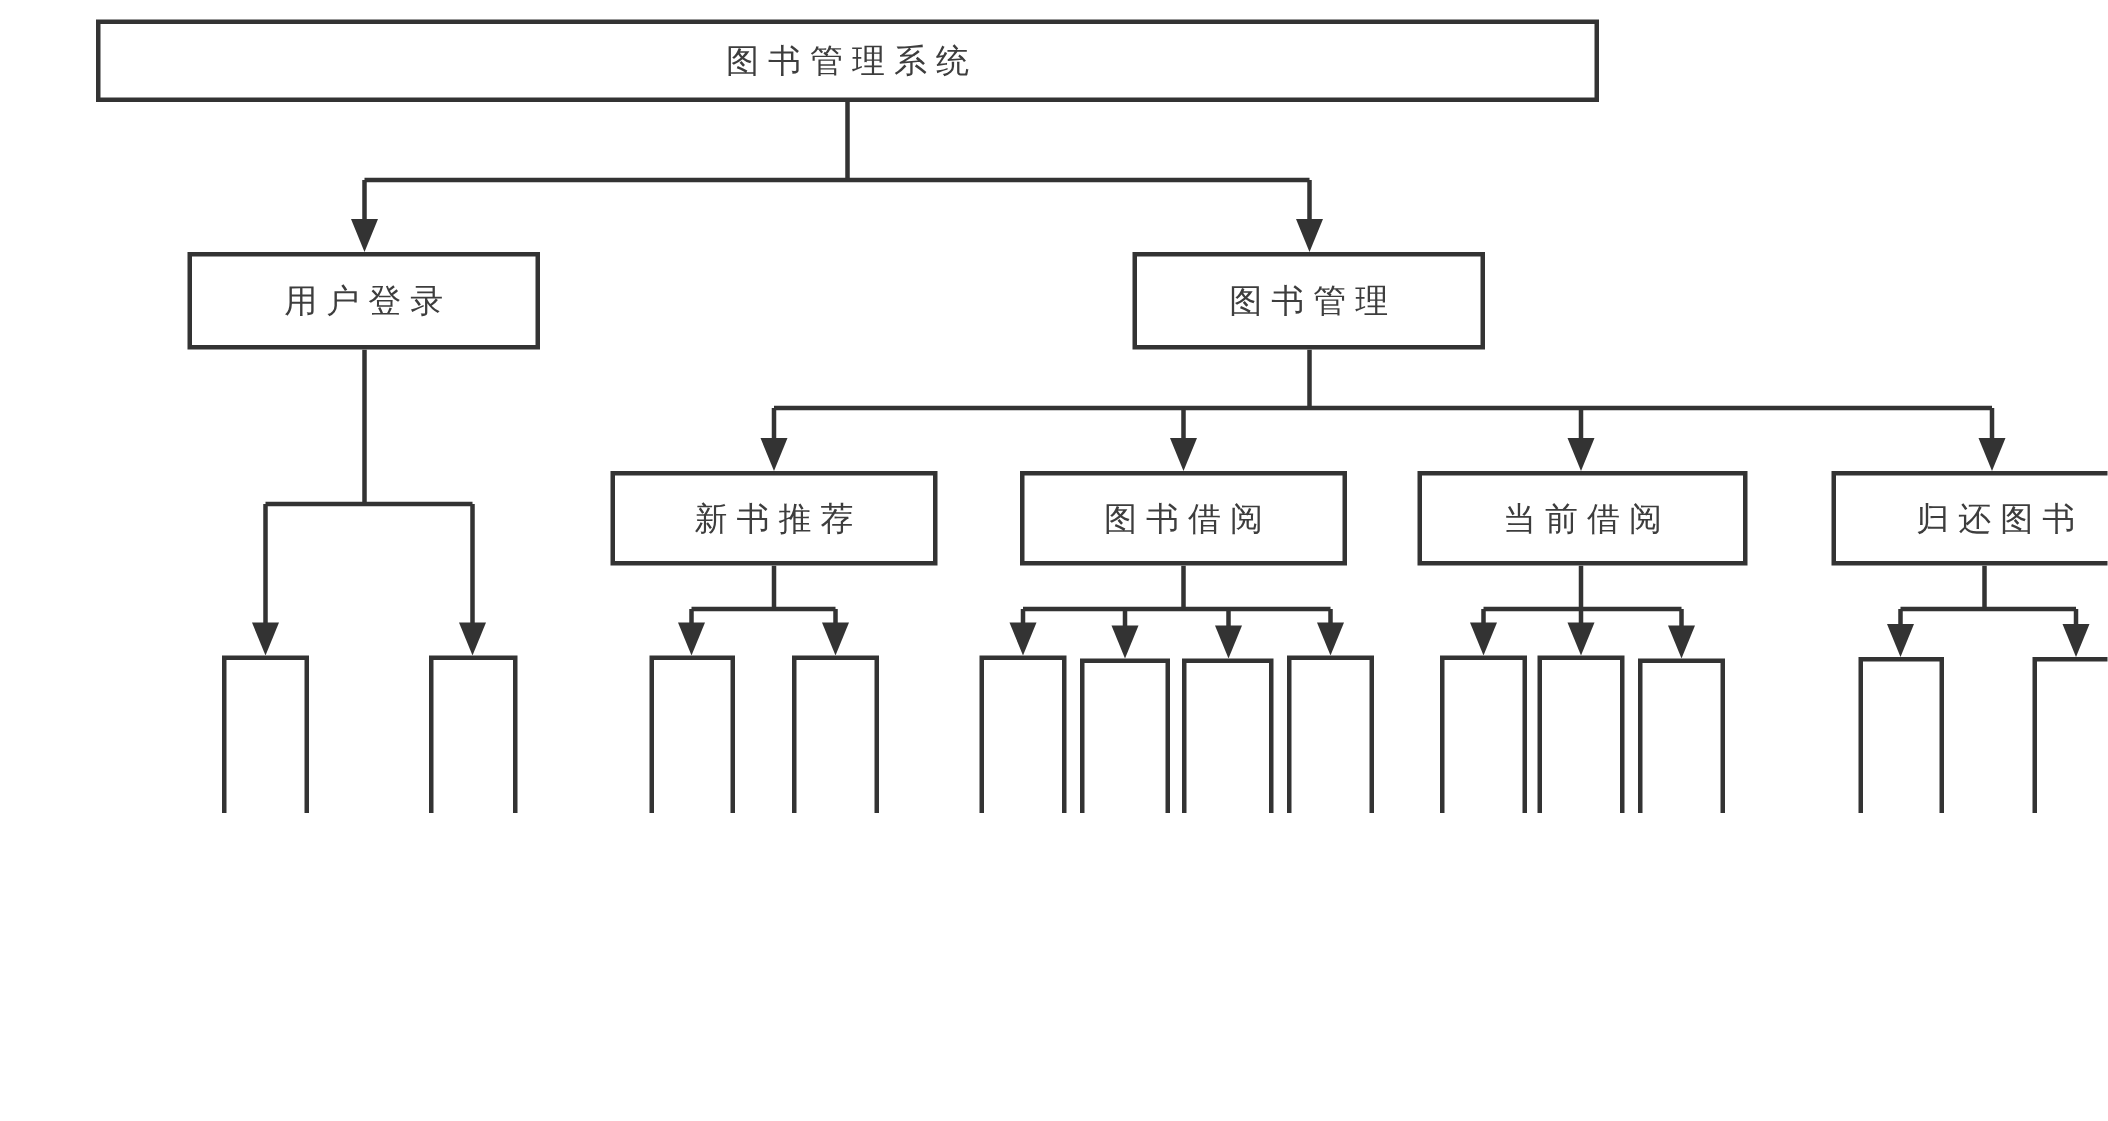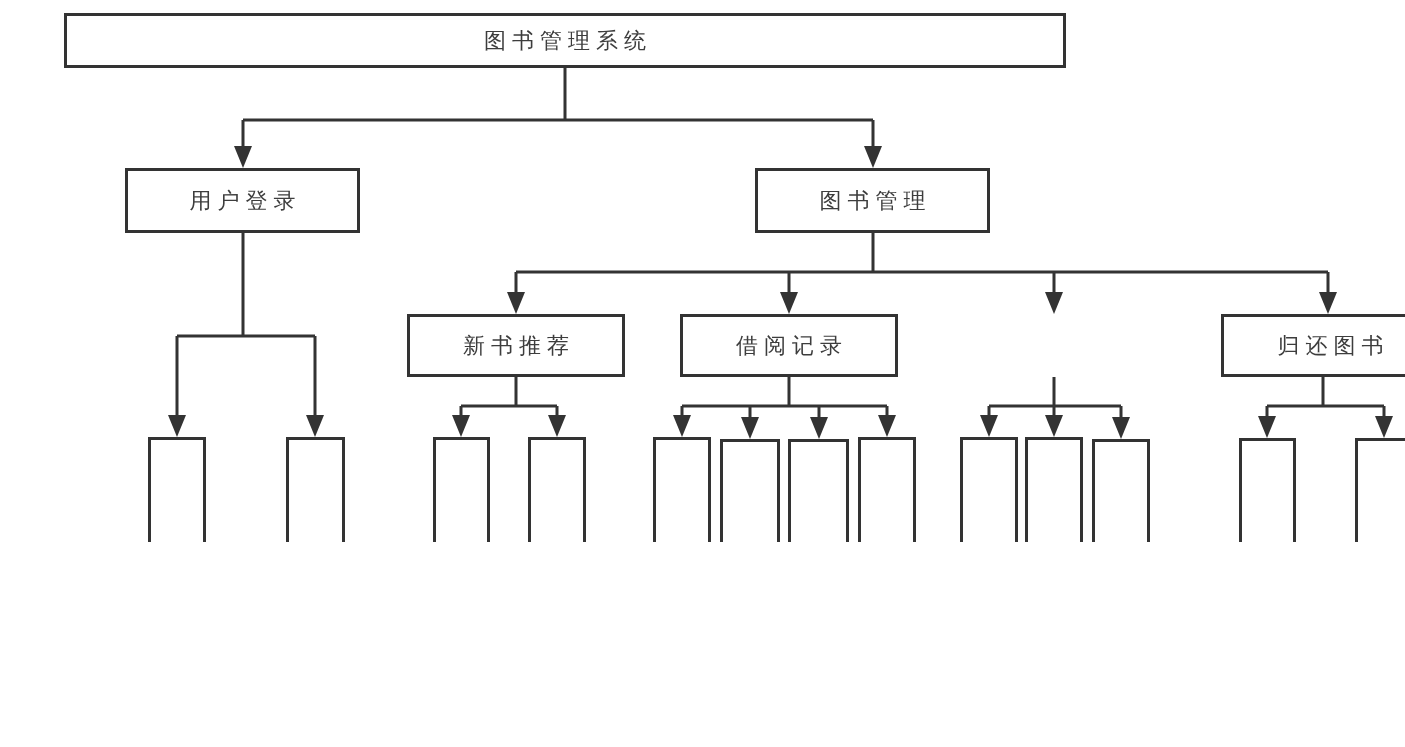--- a/index.html
+++ b/index.html
@@ -92,21 +92,24 @@
     <span class="hlabel">用户登录</span>
   </div>
   <div class="box" style="left:712px;top:168px;width:235px;height:65px">
     <span class="hlabel">图书管理</span>
   </div>
 
   <div class="box" style="left:364px;top:314px;width:218px;height:63px">
     <span class="hlabel">新书推荐</span>
   </div>
   <div class="box" style="left:637px;top:314px;width:218px;height:63px">
-    <span class="hlabel">借阅记录</span>
+    <span class="hlabel">图书借阅</span>
+  </div>
+  <div class="box" style="left:902px;top:314px;width:220px;height:63px">
+    <span class="hlabel">当前借阅</span>
   </div>
   <div class="box" style="left:1178px;top:314px;width:219px;height:63px">
     <span class="hlabel">归还图书</span>
   </div>
 
   <div class="box" style="left:105px;top:437px;width:58px;height:299px">
     <span class="vlabel">用户登录</span>
   </div>
   <div class="box" style="left:243px;top:437px;width:59px;height:299px">
     <span class="vlabel">注销登录</span>

